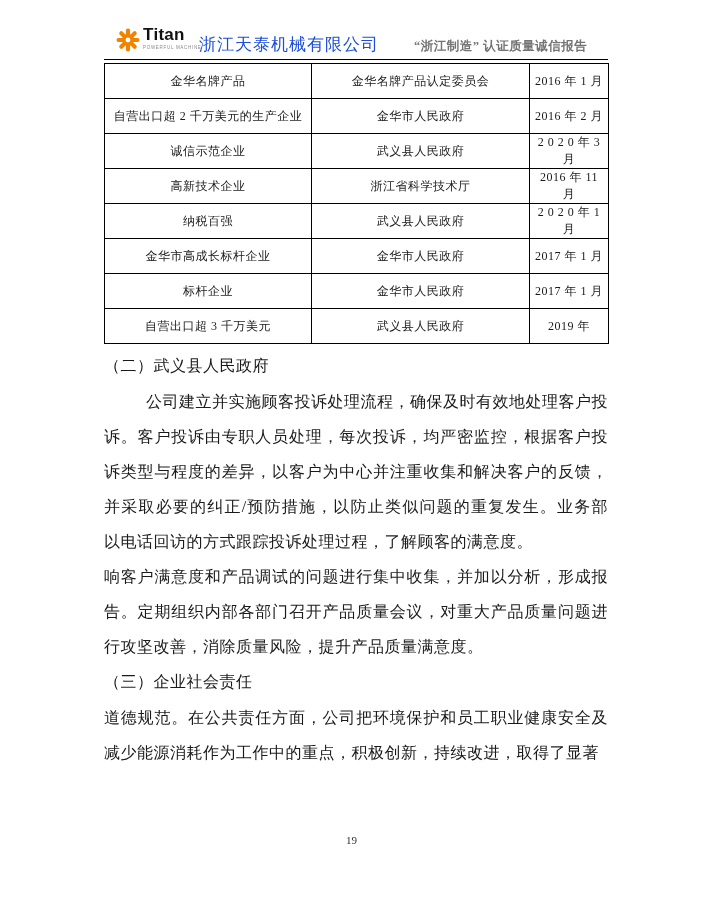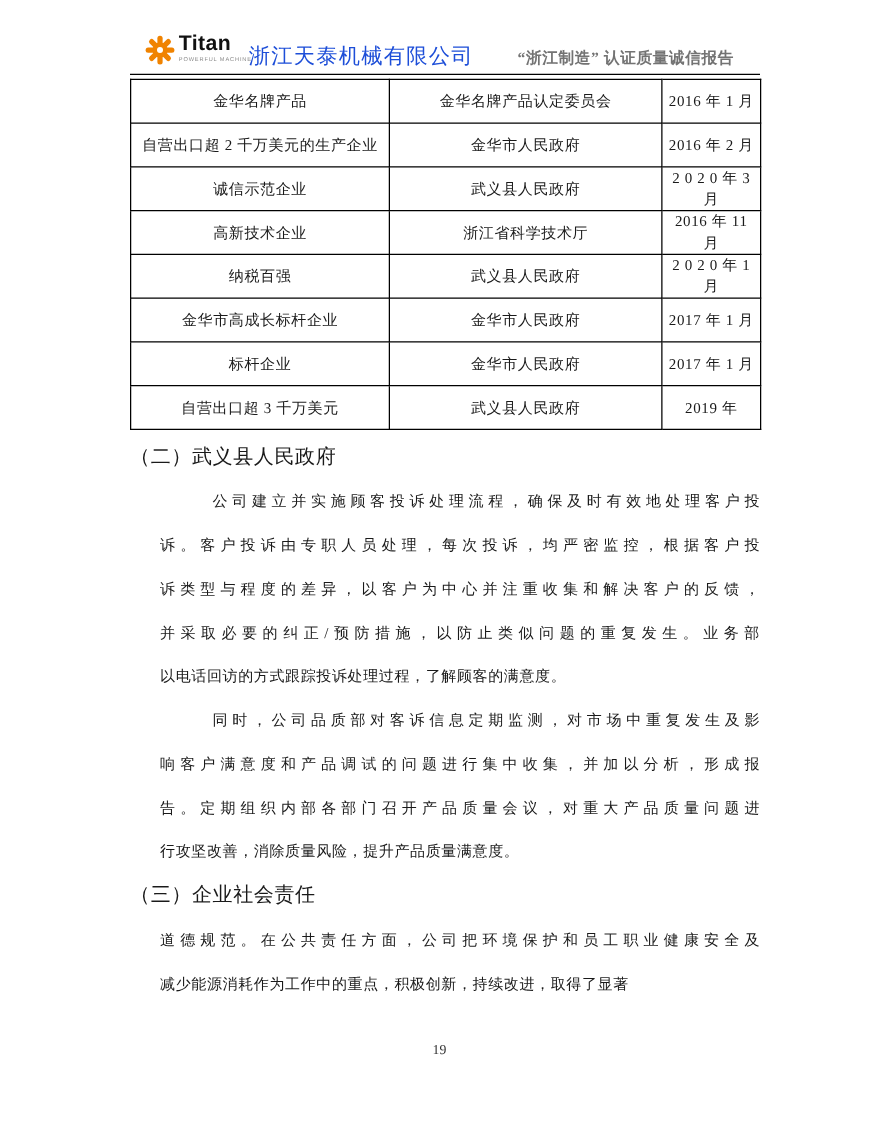--- a/index.html
+++ b/index.html
@@ -29,22 +29,22 @@
     border-collapse:collapse; table-layout:fixed;
   }
   table.awards td {
     border:1.5px solid #000; height:34px; text-align:center; vertical-align:middle;
     font-size:12px; padding:0 4px; letter-spacing:0.5px; overflow:hidden;
   }
   
   .main { position:absolute; left:104px; top:348px; width:504px; }
   .sec-heading { font-size:16px; line-height:36px; letter-spacing:0.5px; }
   .line {
-    font-size:12px; line-height:35px; letter-spacing:0.5px;
-    text-align:justify; text-align-last:justify; white-space:nowrap;margin-left:24px;
+    font-size:16px; line-height:35px; letter-spacing:0.5px;
+    text-align:justify; text-align-last:justify; white-space:nowrap;
   }
   .line.last { text-align-last:left; }
   .line.indent { text-indent:42px; }
   .page-number { position:absolute; top:834px; left:0; width:100%; text-align:center; font-size:11px; color:#333; }
 </style>
 </head>
 <body>
 
 <div class="page">
 
@@ -127,21 +127,20 @@
 
   <div class="main">
     <div class="sec-heading">（二）武义县人民政府</div>
 
     <div class="line indent">公司建立并实施顾客投诉处理流程，确保及时有效地处理客户投</div>
     <div class="line">诉。客户投诉由专职人员处理，每次投诉，均严密监控，根据客户投</div>
     <div class="line">诉类型与程度的差异，以客户为中心并注重收集和解决客户的反馈，</div>
     <div class="line">并采取必要的纠正/预防措施，以防止类似问题的重复发生。业务部</div>
     <div class="line last">以电话回访的方式跟踪投诉处理过程，了解顾客的满意度。</div>
 
-    <div class="line indent">同时，公司品质部对客诉信息定期监测，对市场中重复发生及影</div>
     <div class="line">响客户满意度和产品调试的问题进行集中收集，并加以分析，形成报</div>
     <div class="line">告。定期组织内部各部门召开产品质量会议，对重大产品质量问题进</div>
     <div class="line last">行攻坚改善，消除质量风险，提升产品质量满意度。</div>
 
     <div class="sec-heading">（三）企业社会责任</div>
 
     <div class="line">道德规范。在公共责任方面，公司把环境保护和员工职业健康安全及</div>
     <div class="line last">减少能源消耗作为工作中的重点，积极创新，持续改进，取得了显著</div>
   </div>
 

